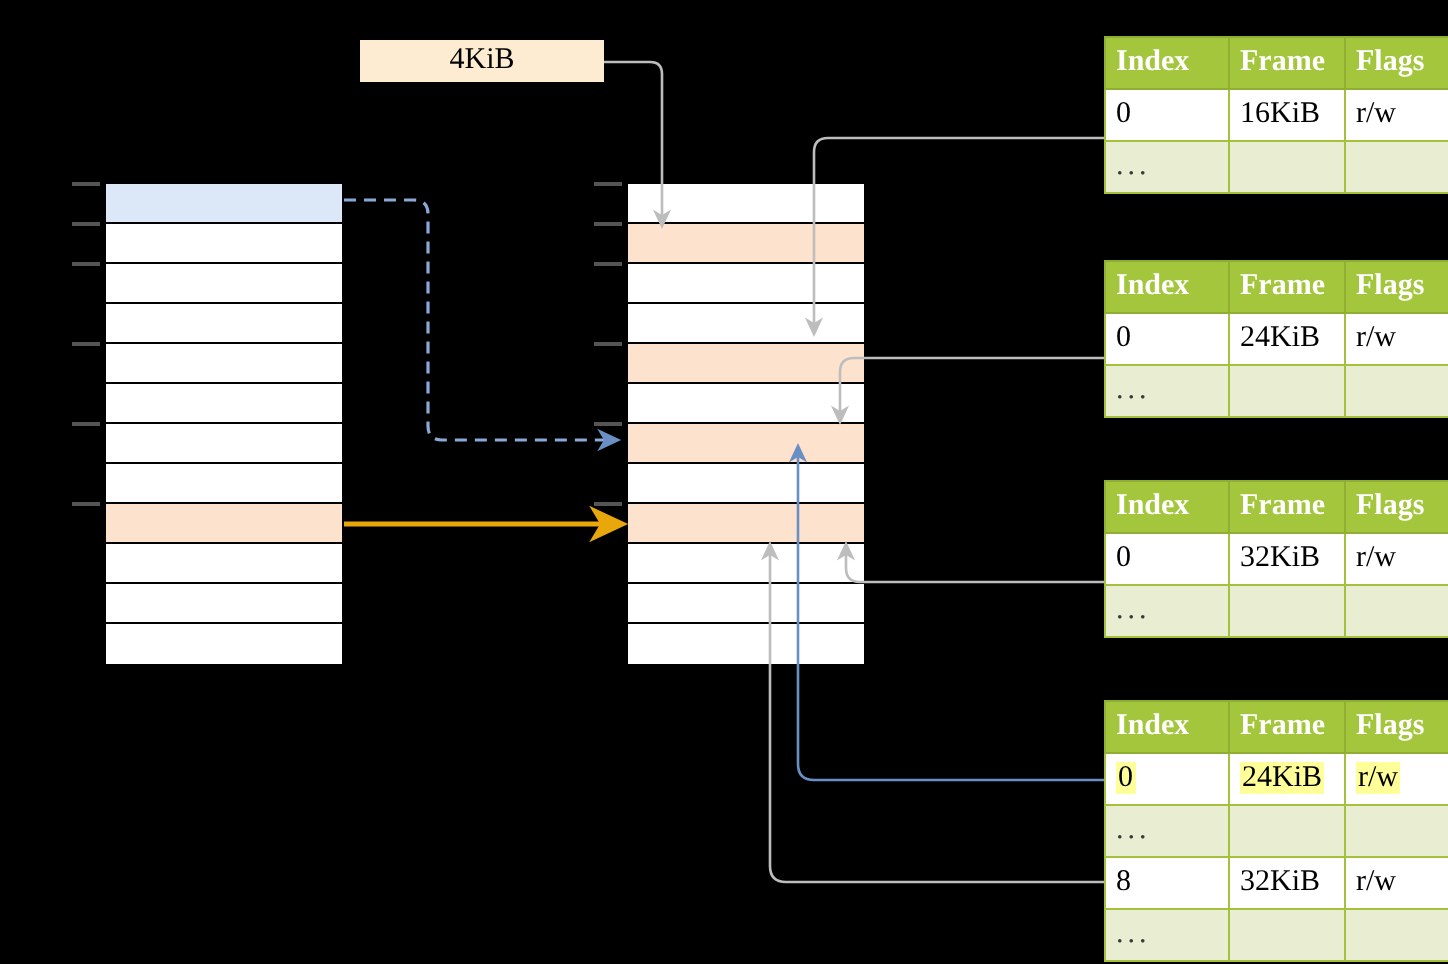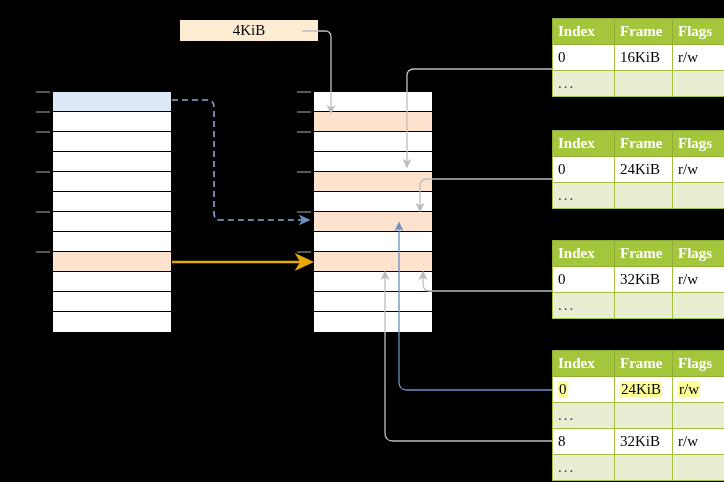--- a/index.html
+++ b/index.html
@@ -58,21 +58,21 @@
   .ptable td.val{background:#ffffff;}
   .hl{background:#ffff99;padding:0 1px;}
   
   #wires{position:absolute;left:0;top:0;width:724px;height:482px;pointer-events:none;}
 </style>
 </head>
 <body>
 
 <div id="stage">
 
-  <div class="sizelabel" style="left:180px;top:20px;width:138px;height:21px;">4KiB</div>
+  <div class="sizelabel" style="left:180px;top:20px;width:122px;height:21px;">4KiB</div>
 
   <div class="memcol" id="left-col" style="left:52px;top:91px;width:120px;height:240px;">
       <div class="memrow blue" style="height: 20px;"></div>
       <div class="memrow" style="height: 20px;"></div>
       <div class="memrow" style="height: 20px;"></div>
       <div class="memrow" style="height: 20px;"></div>
       <div class="memrow" style="height: 20px;"></div>
       <div class="memrow" style="height: 20px;"></div>
       <div class="memrow" style="height: 20px;"></div>
       <div class="memrow" style="height: 20px;"></div>

